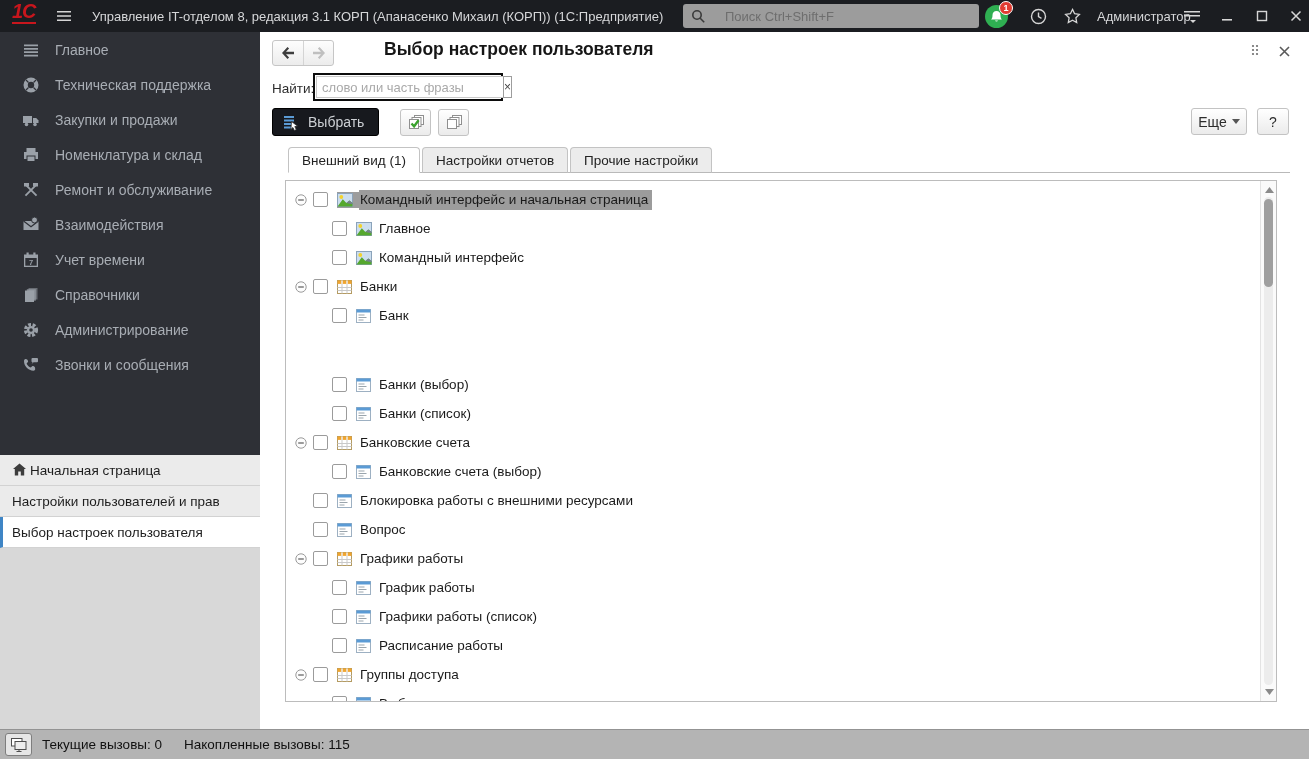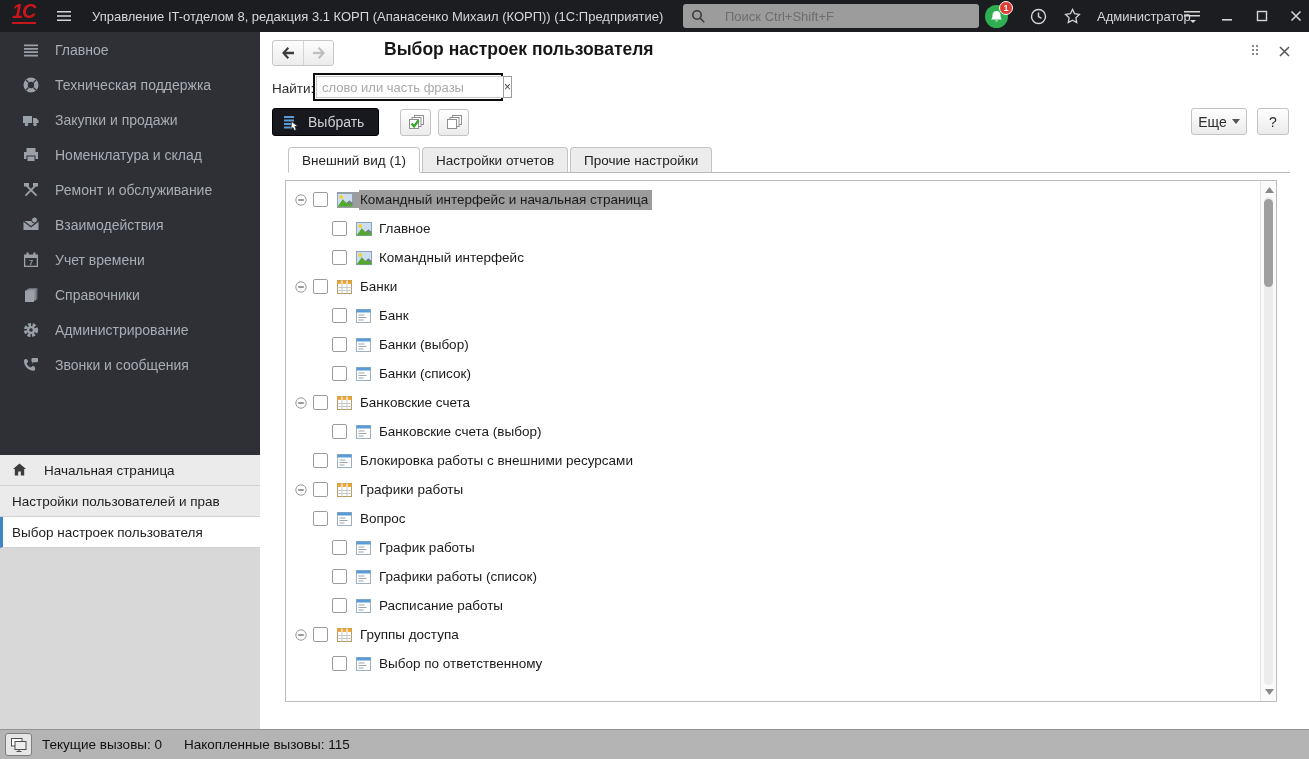--- a/index.html
+++ b/index.html
@@ -21,21 +21,21 @@
   .history { left:1026px; } .star { left:1060px; } .svc { left:1180px; }
   .user { left:1097px; color:#d6d7d9; font-size:13px; }
   .wbtn { width:26px; justify-content:center; color:#cfcfcf; }
   .minb { left:1214px; } .maxb { left:1249px; } .clsb { left:1283px; }
 
   
   .sidebar { position:absolute; left:0; top:32px; width:260px; height:697px; background:#2e3036; }
   .side-item { height:35px; display:flex; align-items:center; padding-left:22px; gap:15px; color:#a8adb4; font-size:14px; cursor:pointer; }
   .side-item .s-ic { width:18px; height:18px; display:inline-flex; }
   .bottom-tabs { position:absolute; left:0; top:423px; width:260px; bottom:0; background:#d8d8d8; }
-  .btab { height:31px; background:#ebebeb; border-bottom:1px solid #d2d2d2; display:flex; align-items:center; padding-left:12px; gap:16px; font-size:13.5px; color:#1d1d1d; cursor:pointer; }
+  .btab { height:31px; background:#ebebeb; border-bottom:1px solid #d2d2d2; display:flex; align-items:center; padding-left:12px; gap:2px; font-size:13.5px; color:#1d1d1d; cursor:pointer; }
   .btab .b-ic { width:16px; height:16px; display:inline-flex; }
   .btab .b-ic:empty { display:none; }
   .btab.active { background:#ffffff; border-left:3px solid #3f85c5; padding-left:9px; }
 
   
   .main { position:absolute; left:260px; top:32px; width:1049px; height:697px; background:#fff; }
   .navgrp { position:absolute; left:12px; top:8px; display:flex; border:1px solid #c6c6c6; border-radius:3px; overflow:hidden; background:linear-gradient(#fdfdfd,#ececec); }
   .navbtn { width:30px; height:24px; display:flex; align-items:center; justify-content:center; cursor:pointer; }
   .navbtn + .navbtn { border-left:1px solid #d4d4d4; }
   .page-title { position:absolute; left:124px; top:7px; font-size:17.5px; font-weight:bold; color:#161616; }
@@ -438,21 +438,21 @@
     <span class="cb"></span>
     <span class="ticon">
             <svg width="15" height="14" viewBox="0 0 15 14">
               <rect x=".5" y=".5" width="14" height="13" fill="#fff" stroke="#9db0c2"></rect>
               <rect x=".5" y=".5" width="14" height="3" fill="#5b9bd5"></rect>
               <path d="M2.5 6h6M2.5 8.5h8M2.5 11h5" stroke="#9aa5ad"></path>
             </svg>
           </span>
     <span class="tlabel">Банк</span>
   </div>
-        <div class="trow" style="padding-left: 28px;">
+        <div class="trow" style="padding-left: 28px; margin-top: 40px;">
     <span class="exp empty">
             <svg width="12" height="12" viewBox="0 0 12 12">
               <circle cx="6" cy="6" r="5.2" fill="#fdfdfd" stroke="#9a9a9a"></circle>
               <path d="M3.2 6h5.6" stroke="#5a5a5a" stroke-width="1.2"></path>
             </svg>
           </span>
     <span class="cb"></span>
     <span class="ticon">
             <svg width="15" height="14" viewBox="0 0 15 14">
               <rect x=".5" y=".5" width="14" height="13" fill="#fff" stroke="#9db0c2"></rect>
@@ -526,54 +526,54 @@
     <span class="ticon">
             <svg width="15" height="14" viewBox="0 0 15 14">
               <rect x=".5" y=".5" width="14" height="13" fill="#fff" stroke="#9db0c2"></rect>
               <rect x=".5" y=".5" width="14" height="3" fill="#5b9bd5"></rect>
               <path d="M2.5 6h6M2.5 8.5h8M2.5 11h5" stroke="#9aa5ad"></path>
             </svg>
           </span>
     <span class="tlabel">Блокировка работы с внешними ресурсами</span>
   </div>
         <div class="trow" style="padding-left: 9px;">
+    <span class="exp empty">
+            <svg width="12" height="12" viewBox="0 0 12 12">
+              <circle cx="6" cy="6" r="5.2" fill="#fdfdfd" stroke="#9a9a9a"></circle>
+              <path d="M3.2 6h5.6" stroke="#5a5a5a" stroke-width="1.2"></path>
+            </svg>
+          </span>
+    <span class="cb"></span>
+    <span class="ticon">
+            <svg width="15" height="14" viewBox="0 0 15 14">
+              <rect x=".5" y=".5" width="14" height="13" fill="#fff" stroke="#9db0c2"></rect>
+              <rect x=".5" y=".5" width="14" height="3" fill="#5b9bd5"></rect>
+              <path d="M2.5 6h6M2.5 8.5h8M2.5 11h5" stroke="#9aa5ad"></path>
+            </svg>
+          </span>
+    <span class="tlabel">Вопрос</span>
+  </div>
+        <div class="trow" style="padding-left: 9px;">
     <span class="exp">
             <svg width="12" height="12" viewBox="0 0 12 12">
               <circle cx="6" cy="6" r="5.2" fill="#fdfdfd" stroke="#9a9a9a"></circle>
               <path d="M3.2 6h5.6" stroke="#5a5a5a" stroke-width="1.2"></path>
             </svg>
           </span>
     <span class="cb"></span>
     <span class="ticon">
             <svg width="15" height="14" viewBox="0 0 15 14">
               <rect x=".5" y=".5" width="14" height="13" fill="#fff" stroke="#b49b62"></rect>
               <rect x=".5" y=".5" width="14" height="3.4" fill="#f0a52f"></rect>
               <path d="M5 .5v13M10 .5v13" stroke="#c9c9c9"></path>
               <path d="M5 .5v3.4M10 .5v3.4" stroke="#fff"></path>
               <path d="M.5 7.5h14M.5 10.5h14" stroke="#c9c9c9"></path>
             </svg>
           </span>
     <span class="tlabel">Графики работы</span>
-  </div>
-        <div class="trow" style="padding-left: 9px;">
-    <span class="exp empty">
-            <svg width="12" height="12" viewBox="0 0 12 12">
-              <circle cx="6" cy="6" r="5.2" fill="#fdfdfd" stroke="#9a9a9a"></circle>
-              <path d="M3.2 6h5.6" stroke="#5a5a5a" stroke-width="1.2"></path>
-            </svg>
-          </span>
-    <span class="cb"></span>
-    <span class="ticon">
-            <svg width="15" height="14" viewBox="0 0 15 14">
-              <rect x=".5" y=".5" width="14" height="13" fill="#fff" stroke="#9db0c2"></rect>
-              <rect x=".5" y=".5" width="14" height="3" fill="#5b9bd5"></rect>
-              <path d="M2.5 6h6M2.5 8.5h8M2.5 11h5" stroke="#9aa5ad"></path>
-            </svg>
-          </span>
-    <span class="tlabel">Вопрос</span>
   </div>
         <div class="trow" style="padding-left: 28px;">
     <span class="exp empty">
             <svg width="12" height="12" viewBox="0 0 12 12">
               <circle cx="6" cy="6" r="5.2" fill="#fdfdfd" stroke="#9a9a9a"></circle>
               <path d="M3.2 6h5.6" stroke="#5a5a5a" stroke-width="1.2"></path>
             </svg>
           </span>
     <span class="cb"></span>
     <span class="ticon">

